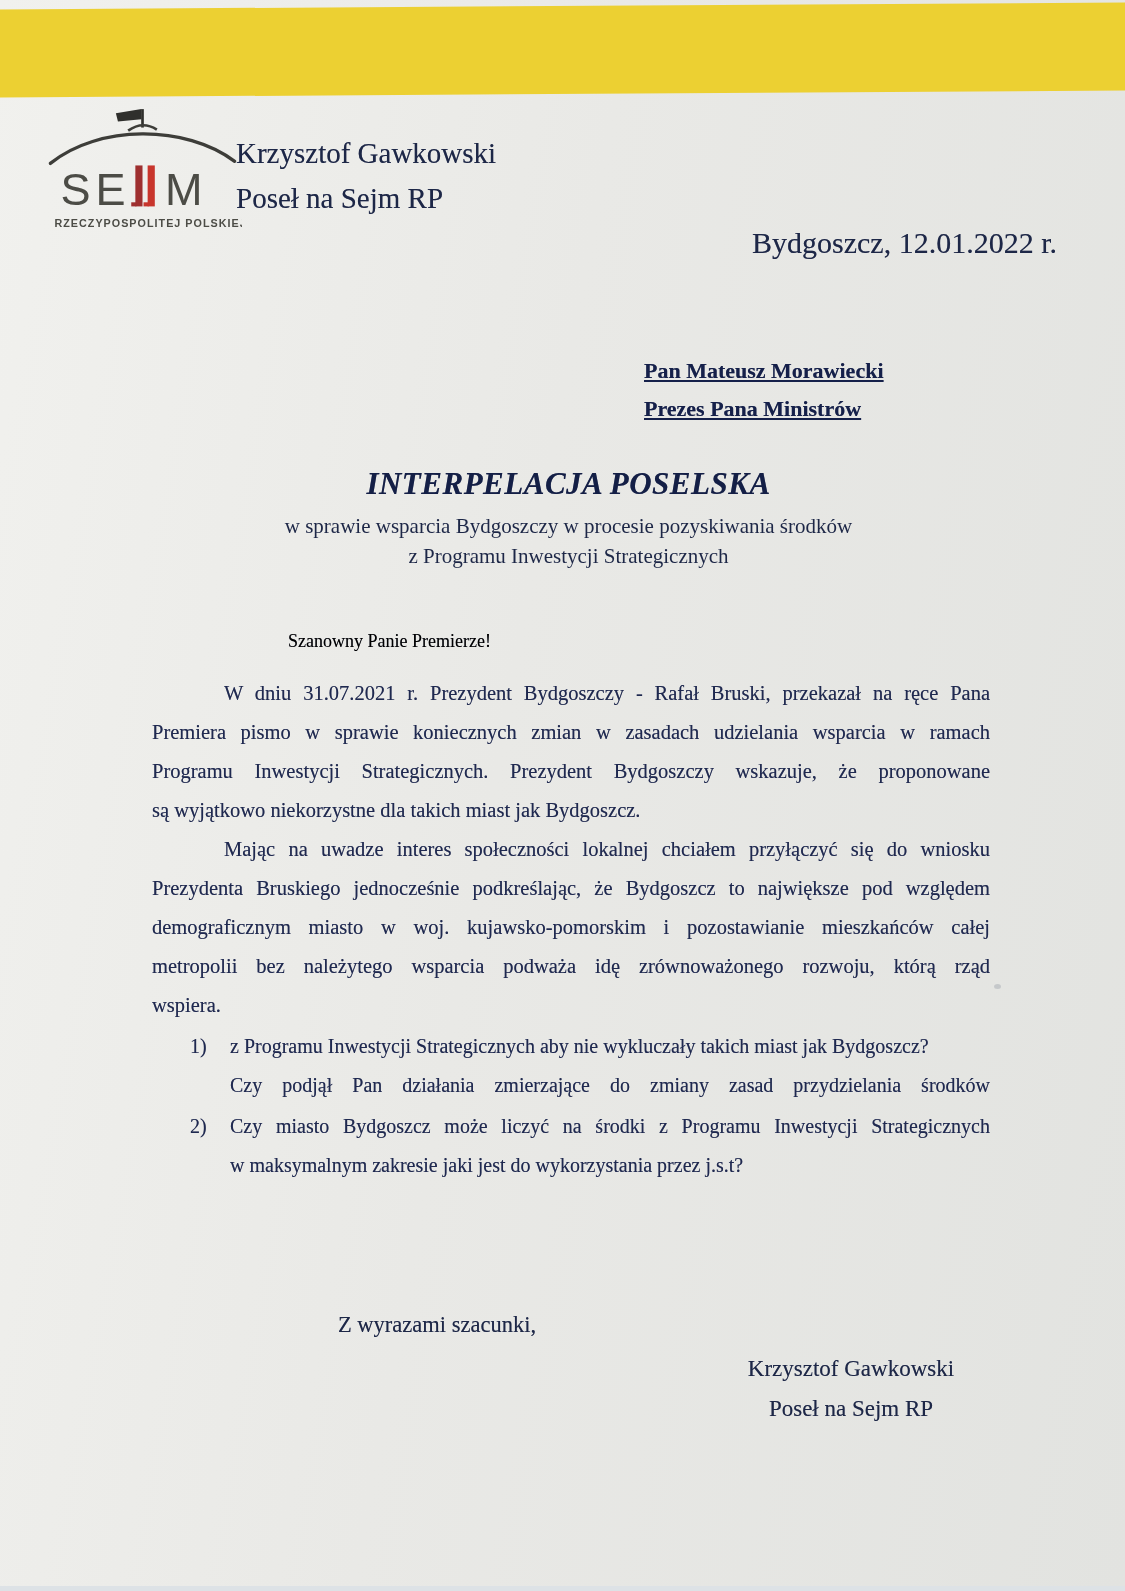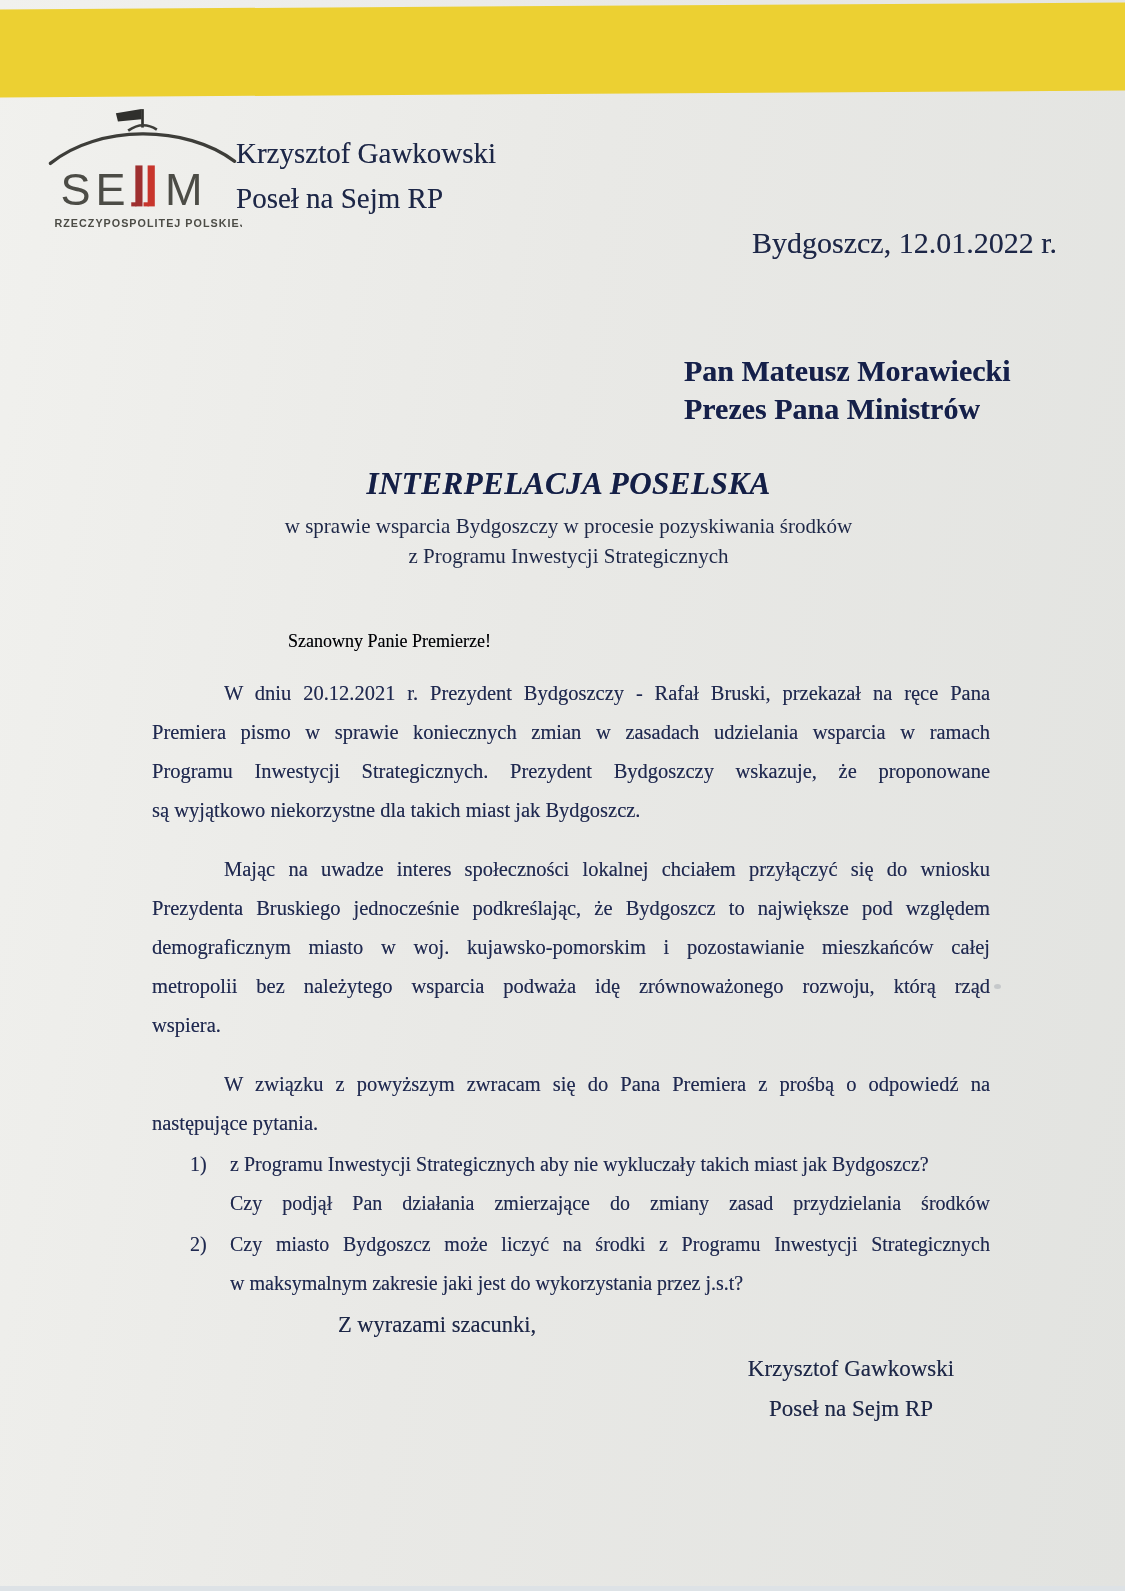--- a/index.html
+++ b/index.html
@@ -8,35 +8,35 @@
     background:linear-gradient(100deg,#f1f1ee 0%,#e9e9e6 45%,#e2e3e0 100%);
     font-family:"Liberation Serif",serif;color:#202a50;
   }
   .band{position:absolute;left:-10px;right:-10px;top:6px;height:88px;
     background:#ecd032;transform:rotate(-0.35deg);}
   .logo{position:absolute;left:42px;top:104px;width:200px;height:128px;}
   .sender{position:absolute;left:236px;top:131px;font-size:29px;line-height:45px;
     color:#1d2747;text-shadow:0 0 .5px rgba(26,34,72,.5);}
   .dateline{position:absolute;left:752px;top:226px;font-size:30px;color:#1d2747;
     text-shadow:0 0 .5px rgba(26,34,72,.5);}
-  .addressee{position:absolute;left:684px;top:352px;font-size:30px;font-weight:bold;
-    line-height:38px;color:#15204a;text-shadow:0 0 .5px rgba(18,28,70,.55);}
+  .addressee{position:absolute;left:644px;top:352px;font-size:22px;font-weight:bold;
+    line-height:38px;color:#15204a;text-shadow:0 0 .5px rgba(18,28,70,.55);text-decoration:underline;}
   .titleblock{position:absolute;left:6px;top:466px;width:1125px;text-align:center;}
   .title{font-size:31px;font-weight:bold;font-style:italic;letter-spacing:.5px;
     color:#141f46;text-shadow:0 0 .6px rgba(18,28,70,.55);}
   .subtitle{font-size:21px;line-height:30px;margin-top:9px;color:#1d2747;}
   .salutation{position:absolute;left:288px;top:631px;font-size:18px;color:#000000;
     text-shadow:0 0 .5px rgba(26,34,72,.5);}
   .bodytext{position:absolute;left:152px;top:674px;width:838px;font-size:20.5px;
     line-height:39px;color:#1f2950;text-shadow:0 0 .5px rgba(26,34,72,.5);}
   .bl{text-align:justify;text-align-last:justify;}
   .bl.last{text-align-last:left;}
   .ind{text-indent:72px;}
   .para{margin-top:0;}
-  .para.gap{margin-top:20px;}
+  .para.gap{margin-top:0;}
   .question{position:relative;padding-left:78px;margin-top:2px;font-size:20px;}
   .qnum{position:absolute;left:38px;top:0;}
   .closing{position:absolute;left:338px;top:1312px;font-size:22.5px;color:#1d2747;
     text-shadow:0 0 .5px rgba(26,34,72,.5);font-family:Liberation Serif, serif;}
   .signature{position:absolute;left:740px;top:1349px;width:222px;text-align:center;
     font-size:23px;line-height:40px;color:#1d2747;text-shadow:0 0 .5px rgba(26,34,72,.5);}
   .speck{position:absolute;left:994px;top:984px;width:7px;height:5px;
     background:#b8bcc0;border-radius:50%;opacity:.7;}
   .bottom-strip{position:absolute;left:0;right:0;bottom:0;height:5px;background:#dde2e6;}
 </style>
@@ -77,35 +77,31 @@
   <div class="subtitle">
     <div>w sprawie wsparcia Bydgoszczy w procesie pozyskiwania środków</div>
     <div>z Programu Inwestycji Strategicznych</div>
   </div>
 </div>
 
 <div class="salutation">Szanowny Panie Premierze!</div>
 
 <div class="bodytext">
   <div class="para">
-    <div class="bl ind">W dniu 20.12.2021 r. Prezydent Bydgoszczy - Rafał Bruski, przekazał na ręce Pana</div>
+    <div class="bl ind">W dniu 31.07.2021 r. Prezydent Bydgoszczy - Rafał Bruski, przekazał na ręce Pana</div>
     <div class="bl">Premiera pismo w sprawie koniecznych zmian w zasadach udzielania wsparcia w ramach</div>
     <div class="bl">Programu Inwestycji Strategicznych. Prezydent Bydgoszczy wskazuje, że proponowane</div>
     <div class="bl last">są wyjątkowo niekorzystne dla takich miast jak Bydgoszcz.</div>
   </div>
   <div class="para gap">
     <div class="bl ind">Mając na uwadze interes społeczności lokalnej chciałem przyłączyć się do wniosku</div>
     <div class="bl">Prezydenta Bruskiego jednocześnie podkreślając, że Bydgoszcz to największe pod względem</div>
     <div class="bl">demograficznym miasto w woj. kujawsko-pomorskim i pozostawianie mieszkańców całej</div>
     <div class="bl">metropolii bez należytego wsparcia podważa idę zrównoważonego rozwoju, którą rząd</div>
     <div class="bl last">wspiera.</div>
-  </div>
-  <div class="para gap">
-    <div class="bl ind">W związku z powyższym zwracam się do Pana Premiera z prośbą o odpowiedź na</div>
-    <div class="bl last">następujące pytania.</div>
   </div>
   <div class="question">
     <span class="qnum">1)</span>
     <div class="bl last">z Programu Inwestycji Strategicznych aby nie wykluczały takich miast jak Bydgoszcz?</div>
     <div class="bl">Czy podjął Pan działania zmierzające do zmiany zasad przydzielania środków</div>
   </div>
   <div class="question">
     <span class="qnum">2)</span>
     <div class="bl">Czy miasto Bydgoszcz może liczyć na środki z Programu Inwestycji Strategicznych</div>
     <div class="bl last">w maksymalnym zakresie jaki jest do wykorzystania przez j.s.t?</div>

